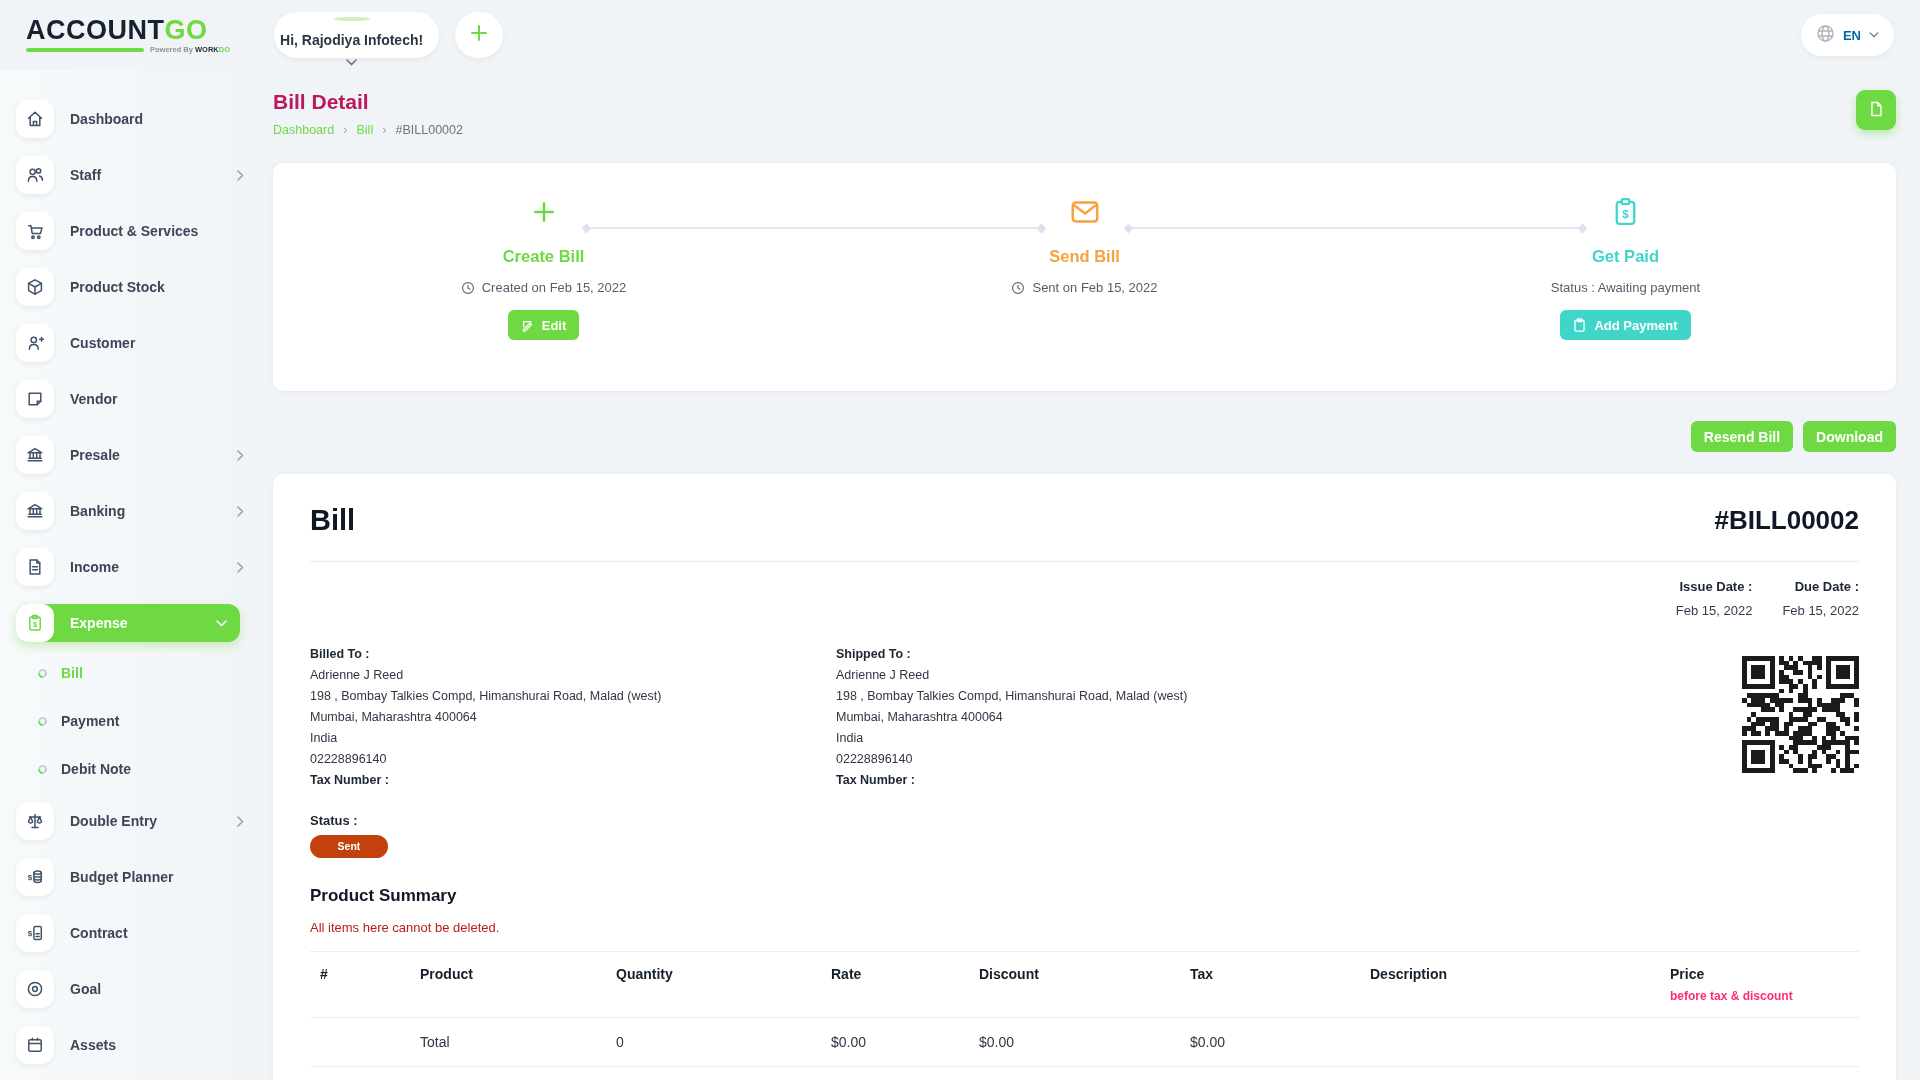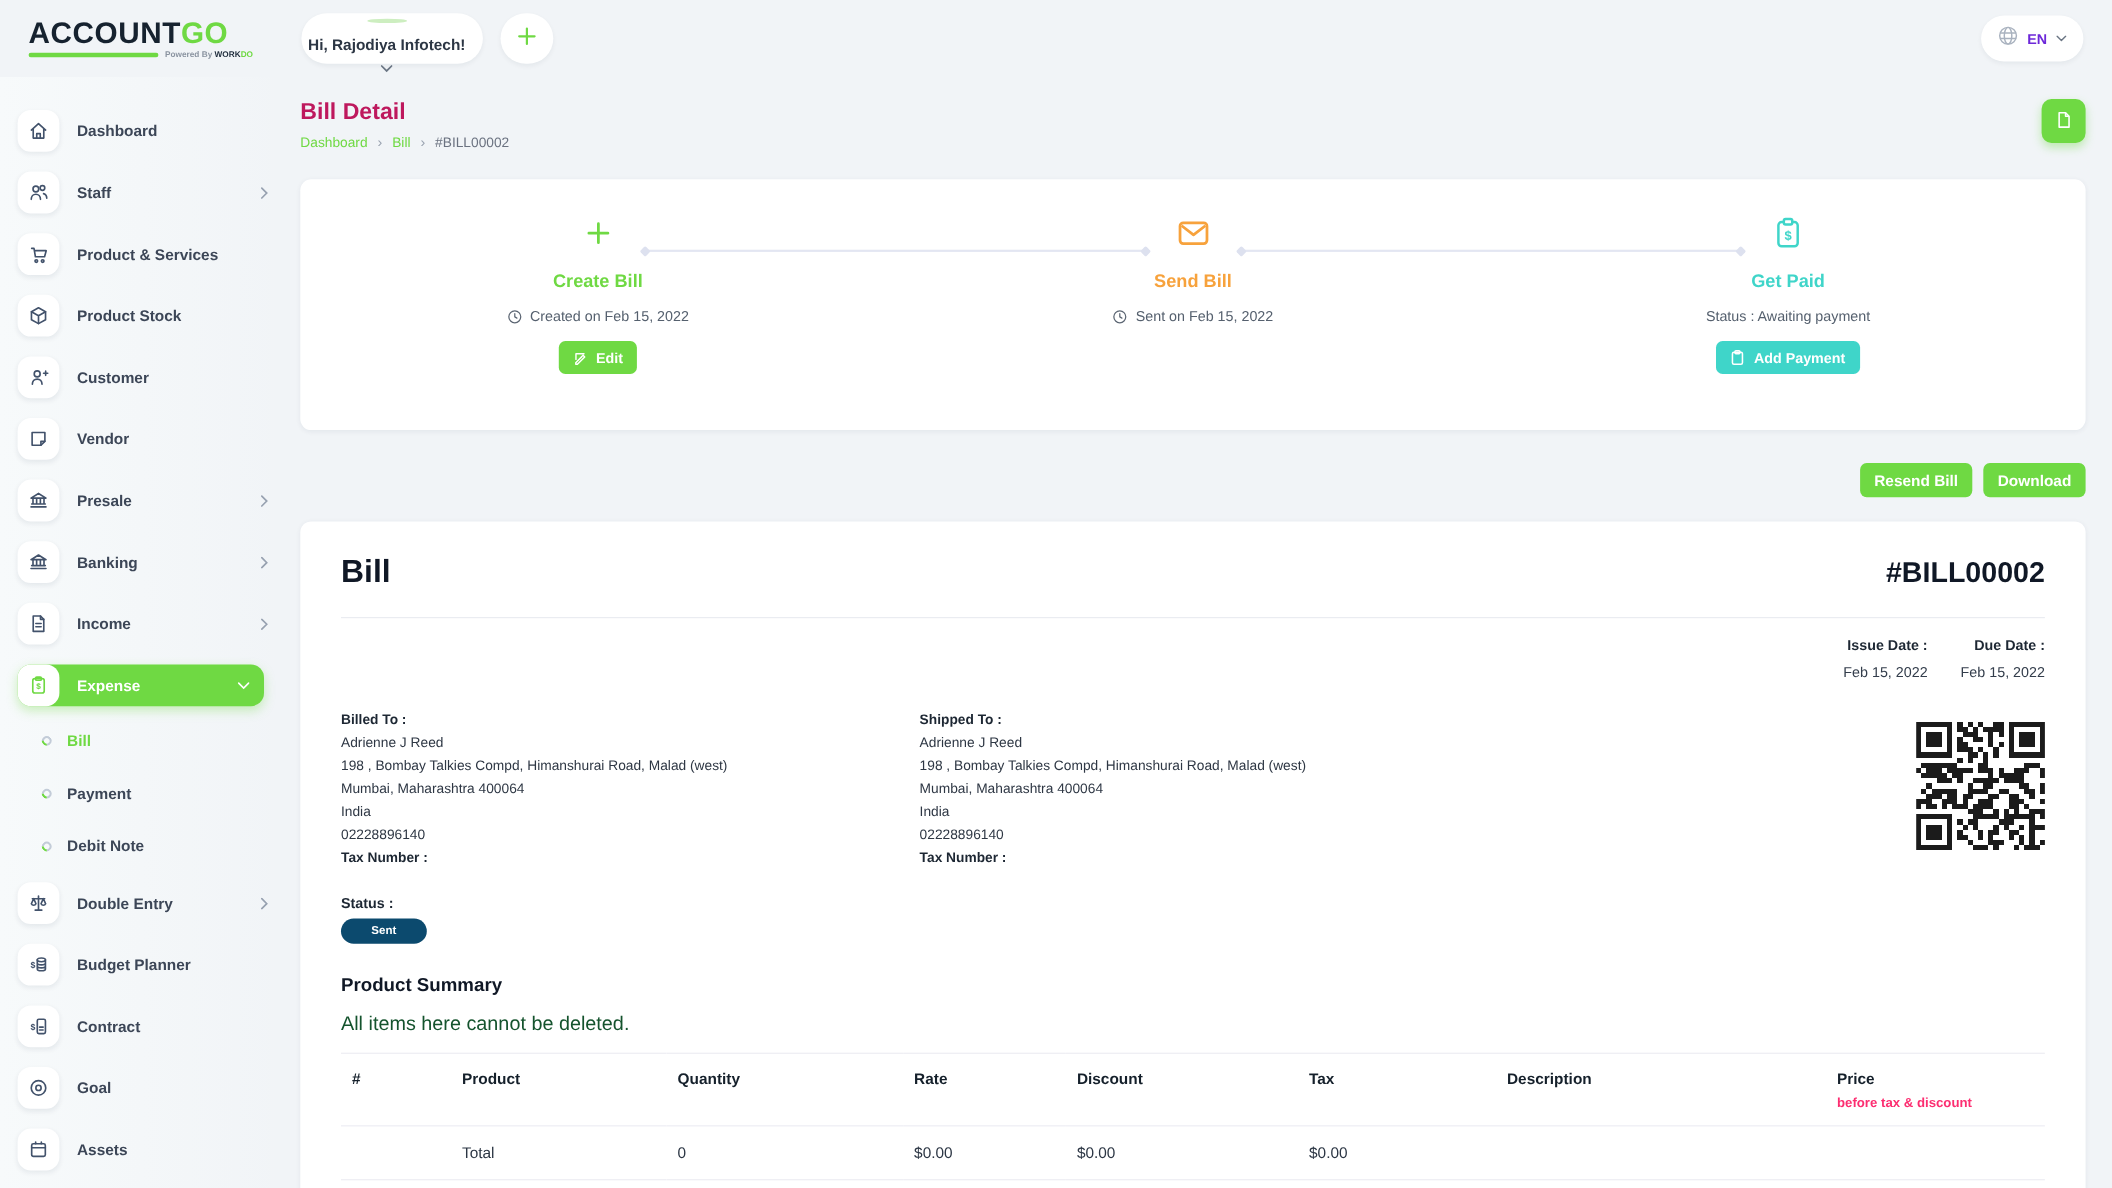--- a/index.html
+++ b/index.html
@@ -19,21 +19,21 @@
   .logo-tag b{color:#1c2a3a;} .logo-tag i{font-style:normal;color:#6fd943;}
   .pill{background:#fff;border-radius:24px;display:flex;align-items:center;
         box-shadow:0 2px 5px rgba(20,30,50,.06);cursor:pointer;}
   .user-pill{height:46px;padding:5px 16px 5px 6px;gap:11px;flex-direction:column;}
   .avatar{width:36px;height:36px;border-radius:50%;background:#dfe7ec;overflow:hidden;
           display:flex;align-items:flex-end;justify-content:center;border:2px solid #cdeec0;}
   .greeting{font-size:14px;font-weight:600;color:#2c3644;}
   .chev{color:#6b7684;display:flex;}
   .add-pill{width:48px;height:46px;justify-content:center;color:#6fd943;}
   .lang-pill{margin-left:auto;height:42px;padding:0 15px;gap:8px;}
-  .lang-label{font-size:13px;font-weight:700;color:#6d28d9;}
+  .lang-label{font-size:13px;font-weight:700;color:#0369a1;}
 
   
   .body-row{display:flex;height:1010px;}
   .sidebar{width:258px;flex-shrink:0;padding-top:30px;
            background:linear-gradient(90deg,#f7fafb,rgba(247,250,251,0));}
   .s-item{display:flex;align-items:center;gap:16px;height:38px;margin:0 14px 18px 16px;cursor:pointer;}
   .s-icon{width:38px;height:38px;min-width:38px;background:#fff;border-radius:12px;
           box-shadow:0 2px 5px rgba(20,30,50,.07);display:flex;align-items:center;
           justify-content:center;color:#42526b;}
   .s-icon svg{stroke:currentColor;fill:none;stroke-width:1.5;stroke-linecap:round;stroke-linejoin:round;}
@@ -100,24 +100,24 @@
   .dates{display:flex;justify-content:flex-end;gap:30px;margin-top:17px;text-align:right;}
   .date-label{font-size:13px;font-weight:700;color:#1d2733;}
   .date-value{font-size:13px;color:#333d4b;margin-top:9px;}
   .addresses{display:flex;margin-top:26px;}
   .addr{width:430px;font-size:12.5px;color:#2e3744;line-height:21px;}
   .addr + .addr{margin-left:96px;}
   .addr b{font-weight:700;color:#1d2733;}
   .qr{position:absolute;top:182px;right:37px;width:117px;height:117px;}
   .status-block{margin-top:22px;}
   .status-label{font-size:13px;font-weight:700;color:#1d2733;}
-  .badge{display:inline-block;margin-top:7px;background:#0c4a6e;color:#fff;font-size:10.5px;
+  .badge{display:inline-block;margin-top:7px;background:#c2410c;color:#fff;font-size:10.5px;
          font-weight:600;width:78px;height:23px;line-height:23px;text-align:center;border-radius:12px;}
   .ps-title{margin-top:28px;font-size:17px;font-weight:700;color:#101826;}
-  .ps-note{margin-top:14px;font-size:18px;color:#14532d;}
+  .ps-note{margin-top:14px;font-size:13px;color:#b91c1c;}
   table.items{width:100%;border-collapse:collapse;margin-top:16px;}
   table.items th{font-size:14px;font-weight:700;color:#15202b;text-align:left;
        padding:14px 10px;border-top:1px solid #ececf2;border-bottom:1px solid #ececf2;vertical-align:top;}
   table.items td{font-size:14px;color:#2c3644;padding:16px 10px;border-bottom:1px solid #ececf2;}
   th.num,td.num{padding-left:0;}
   th.price-col{text-align:right;padding-right:73px;}
   .price-note{display:block;margin-top:7px;font-size:12px;font-weight:700;color:#fc2e71;}
   .subtotal{display:flex;justify-content:flex-end;align-items:center;padding:17px 83px 0 0;}
 </style>
 </head>

